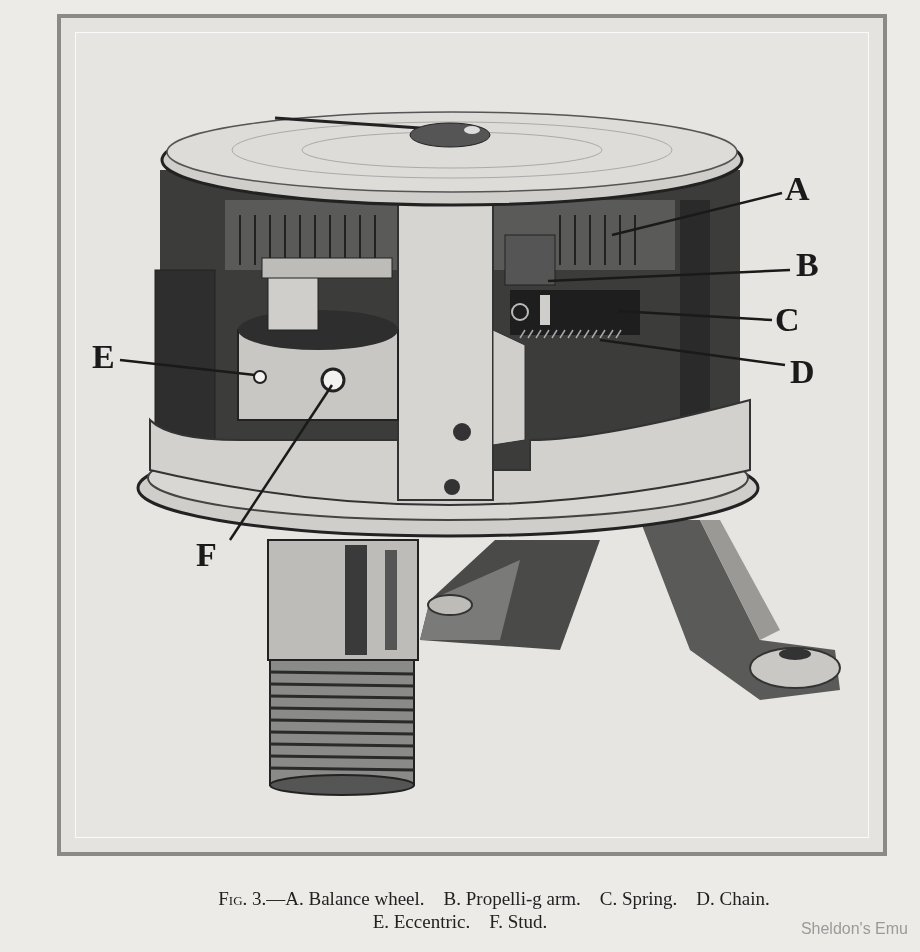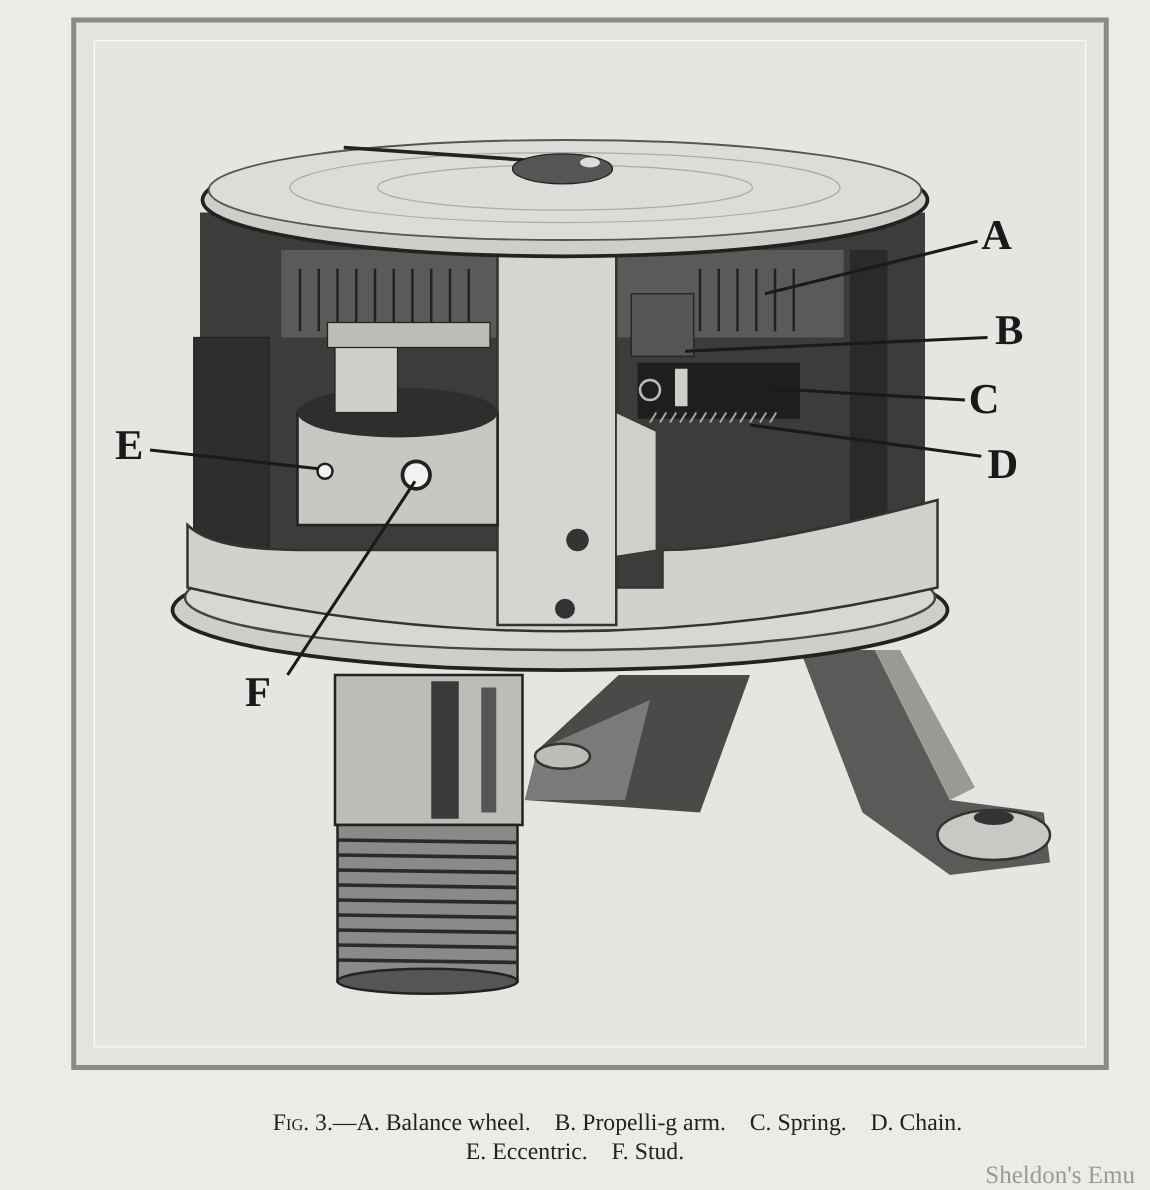--- a/index.html
+++ b/index.html
@@ -5,21 +5,21 @@
   html,body{margin:0;padding:0;}
   body{width:920px;height:952px;background:#ecebe8;position:relative;overflow:hidden;font-family:"Liberation Serif",serif;}
   .frame{position:absolute;left:57px;top:14px;width:830px;height:842px;border:4px solid #8a8a88;box-sizing:border-box;background:#e4e3e0;}
   .frame-inner{position:absolute;left:14px;top:14px;right:14px;bottom:14px;border:1px solid #fafafa;background:#e6e5e2;}
   svg.art{position:absolute;left:0;top:0;}
   .lbl{position:absolute;font-family:"Liberation Serif",serif;font-weight:bold;font-size:34px;color:#1a1a1a;line-height:1;}
   .caption{position:absolute;left:0;width:920px;text-align:center;font-size:19px;color:#222;}
   .cap1{top:888px;left:34px;}
   .cap2{top:911px;left:0;}
   .sc{font-variant:small-caps;}
-  .watermark{position:absolute;right:12px;bottom:0;font-family:Liberation Serif, serif;font-size:20px;color:#9a9a9a;}
+  .watermark{position:absolute;right:12px;bottom:14px;font-family:Liberation Sans, sans-serif;font-size:16px;color:#9a9a9a;}
 </style>
 </head>
 <body>
 
 <div class="frame">
   <div class="frame-inner"></div>
 </div>
 
 <svg class="art" width="920" height="952">
 

